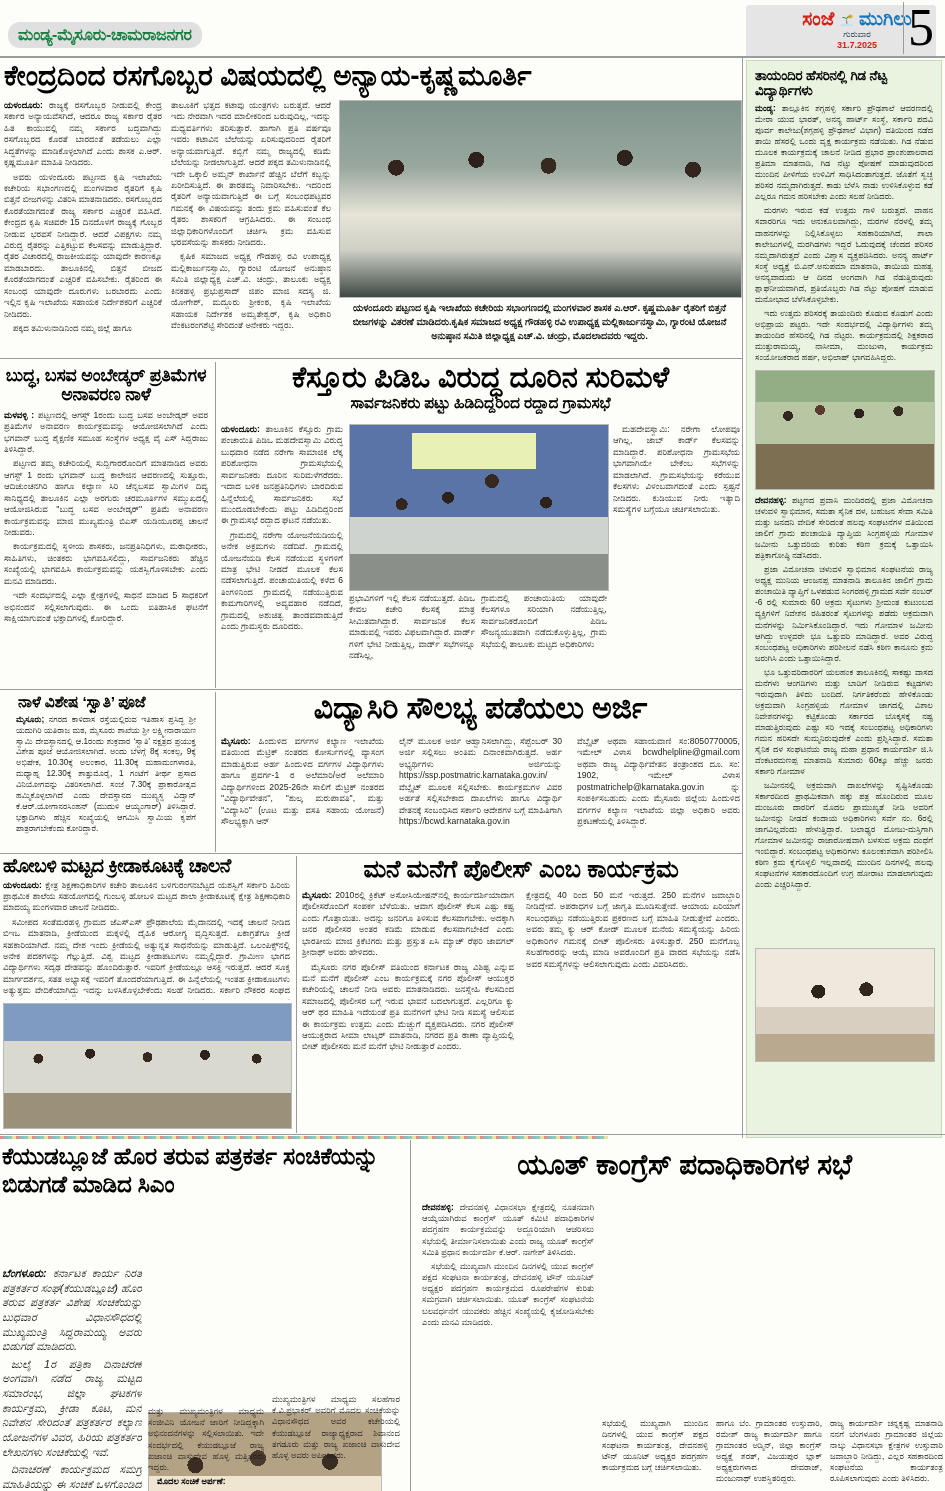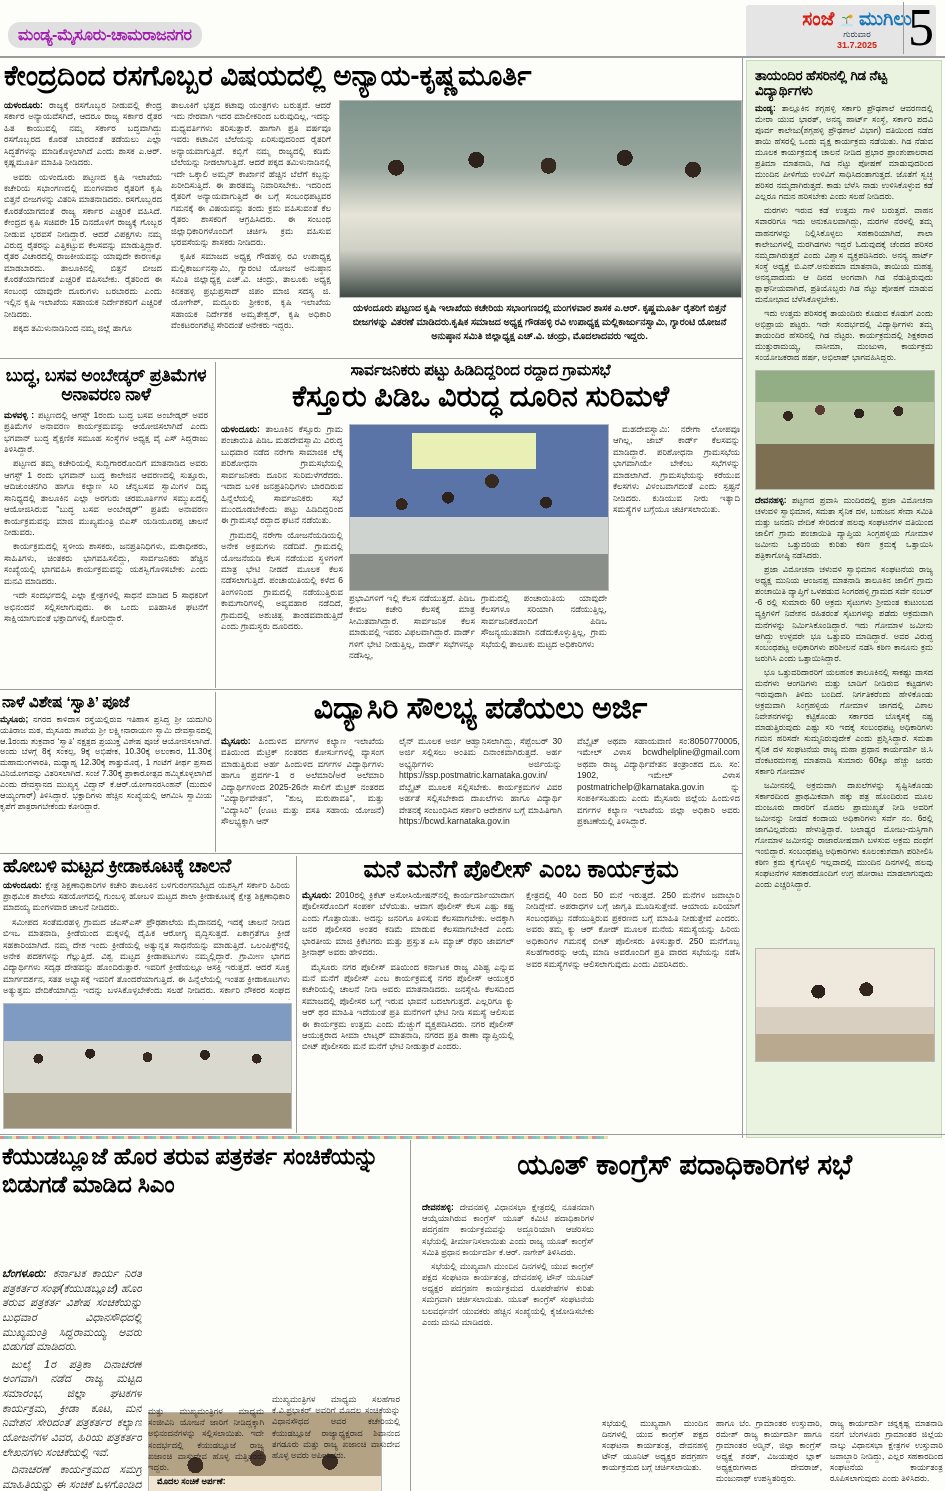--- a/index.html
+++ b/index.html
@@ -55,21 +55,21 @@
      linear-gradient(180deg,#b3a284 0 36%,#efe5d0 36% 70%,#51694f 70% 100%);}
   .rail{background:#e9f3e0;border:1px solid #c6d9bd;}
   .rail .body-txt{font-size:8.3px;}
   .masthead{background:#e5e5e5;border-radius:3px;text-align:center;padding-top:4px;padding-left:32px;}
   .mh-row1{font-size:19px;font-weight:bold;line-height:1;}
   .mh-sanje{color:#d42015;}
   .mh-mugilu{color:#1576bb;}
   .mh-day{font-size:8.5px;color:#123;line-height:1.5;}
   .mh-date{font-size:9px;color:#d42015;font-weight:bold;line-height:1.1;}
   .pageno{font-family:"Liberation Serif",serif;font-size:52px;color:#000;line-height:1;}
-  .region{background:#e0e0e0;font-size:16px;font-weight:bold;color:#a21caf;padding:4px 10px;letter-spacing:-0.3px;border-radius:12px;}
+  .region{background:#e0e0e0;font-size:16px;font-weight:bold;color:#15803d;padding:4px 10px;letter-spacing:-0.3px;border-radius:12px;}
 </style>
 </head>
 <body>
 
 <div class="page">
 
   <div class="abs region" style="left:8px;top:22px;">ಮಂಡ್ಯ-ಮೈಸೂರು-ಚಾಮರಾಜನಗರ</div>
 
   <div class="abs masthead" style="left:746px;top:5px;width:158px;height:48px;">
     <div class="mh-row1">
@@ -130,41 +130,41 @@
     <div class="body-txt" style="height:260px;">
       <p class="first"><span class="dl">ಮಳವಳ್ಳಿ :</span> <span>ಪಟ್ಟಣದಲ್ಲಿ ಆಗಸ್ಟ್ 1ರಂದು ಬುದ್ಧ ಬಸವ ಅಂಬೇಡ್ಕರ್ ಅವರ ಪ್ರತಿಮೆಗಳ ಅನಾವರಣ ಕಾರ್ಯಕ್ರಮವನ್ನು ಆಯೋಜಿಸಲಾಗಿದೆ ಎಂದು ಭಗವಾನ್ ಬುದ್ಧ ಶೈಕ್ಷಣಿಕ ಸಮೂಹ ಸಂಸ್ಥೆಗಳ ಅಧ್ಯಕ್ಷ ವೈ ಎಸ್ ಸಿದ್ದರಾಜು ತಿಳಿಸಿದ್ದಾರೆ.</span></p>
       <p>ಪಟ್ಟಣದ ತಮ್ಮ ಕಚೇರಿಯಲ್ಲಿ ಸುದ್ದಿಗಾರರೊಂದಿಗೆ ಮಾತನಾಡಿದ ಅವರು ಆಗಸ್ಟ್ 1 ರಂದು ಭಗವಾನ್ ಬುದ್ಧ ಕಾಲೇಜಿನ ಆವರಣದಲ್ಲಿ ಸುತ್ತೂರು, ಆದಿಚುಂಚನಗಿರಿ ಹಾಗೂ ಕಲ್ಯಾಣ ಸಿರಿ ಚೆನ್ನಬಸವ ಸ್ವಾಮಿಗಳ ದಿವ್ಯ ಸಾನಿಧ್ಯದಲ್ಲಿ ತಾಲೂಕಿನ ಎಲ್ಲಾ ಅರಗುರು ಚರಮೂರ್ತಿಗಳ ಸಮ್ಮುಖದಲ್ಲಿ ಆಯೋಜಿಸಿರುವ ''ಬುದ್ಧ ಬಸವ ಅಂಬೇಡ್ಕರ್'' ಪ್ರತಿಮೆ ಅನಾವರಣ ಕಾರ್ಯಕ್ರಮವನ್ನು ಮಾಜಿ ಮುಖ್ಯಮಂತ್ರಿ ಬಿಎಸ್ ಯಡಿಯೂರಪ್ಪ ಚಾಲನೆ ನೀಡುವರು.</p>
       <p>ಕಾರ್ಯಕ್ರಮದಲ್ಲಿ ಸ್ಥಳೀಯ ಶಾಸಕರು, ಜನಪ್ರತಿನಿಧಿಗಳು, ಮಠಾಧೀಶರು, ಸಾಹಿತಿಗಳು, ಚಿಂತಕರು ಭಾಗವಹಿಸಲಿದ್ದು, ಸಾರ್ವಜನಿಕರು ಹೆಚ್ಚಿನ ಸಂಖ್ಯೆಯಲ್ಲಿ ಭಾಗವಹಿಸಿ ಕಾರ್ಯಕ್ರಮವನ್ನು ಯಶಸ್ವಿಗೊಳಿಸಬೇಕು ಎಂದು ಮನವಿ ಮಾಡಿದರು.</p>
       <p>ಇದೇ ಸಂದರ್ಭದಲ್ಲಿ ಎಲ್ಲಾ ಕ್ಷೇತ್ರಗಳಲ್ಲಿ ಸಾಧನೆ ಮಾಡಿದ 5 ಸಾಧಕರಿಗೆ ಅಭಿನಂದನೆ ಸಲ್ಲಿಸಲಾಗುವುದು. ಈ ಒಂದು ಐತಿಹಾಸಿಕ ಘಟನೆಗೆ ಸಾಕ್ಷಿಯಾಗುವಂತೆ ಭಕ್ತಾದಿಗಳಲ್ಲಿ ಕೋರಿದ್ದಾರೆ.</p>
     </div>
   </div>
   <div class="rule" style="left:215px;top:362px;width:1px;height:326px;"></div>
 
   <div class="abs" style="left:221px;top:360px;width:519px;height:328px;">
+    <div class="hl center" style="font-size:29px;margin-top:2px;">ಕೆಸ್ತೂರು ಪಿಡಿಒ ವಿರುದ್ಧ ದೂರಿನ ಸುರಿಮಳೆ</div>
     <div class="hl center" style="font-size:15.5px;margin-top:2px;">ಸಾರ್ವಜನಿಕರು ಪಟ್ಟು ಹಿಡಿದಿದ್ದರಿಂದ ರದ್ದಾದ ಗ್ರಾಮಸಭೆ</div>
-    <div class="hl center" style="font-size:29px;margin-top:2px;">ಕೆಸ್ತೂರು ಪಿಡಿಒ ವಿರುದ್ಧ ದೂರಿನ ಸುರಿಮಳೆ</div>
     <div style="position:absolute;left:0;top:64px;width:122px;height:262px;" class="body-txt">
       <p class="first"><span class="dl">ಯಳಂದೂರು:</span> <span>ತಾಲೂಕಿನ ಕೆಸ್ತೂರು ಗ್ರಾಮ ಪಂಚಾಯಿತಿ ಪಿಡಿಒ ಮಹದೇವಸ್ವಾಮಿ ವಿರುದ್ಧ ಬುಧವಾರ ನಡೆದ ನರೇಗಾ ಸಾಮಾಜಿಕ ಲೆಕ್ಕ ಪರಿಶೋಧನಾ ಗ್ರಾಮಸಭೆಯಲ್ಲಿ ಸಾರ್ವಜನಿಕರು ದೂರಿನ ಸುರಿಮಳೆಗರೆದರು. ಇದಾದ ಬಳಿಕ ಜನಪ್ರತಿನಿಧಿಗಳು ಬಾರದಿರುವ ಹಿನ್ನೆಲೆಯಲ್ಲಿ ಸಾರ್ವಜನಿಕರು ಸಭೆ ಮುಂದೂಡಬೇಕೆಂದು ಪಟ್ಟು ಹಿಡಿದಿದ್ದರಿಂದ ಈ ಗ್ರಾಮಸಭೆ ರದ್ದಾದ ಘಟನೆ ನಡೆಯಿತು.</span></p>
       <p>ಗ್ರಾಮದಲ್ಲಿ ನರೇಗಾ ಯೋಜನೆಯಡಿಯಲ್ಲಿ ಅನೇಕ ಅಕ್ರಮಗಳು ನಡೆದಿವೆ. ಗ್ರಾಮದಲ್ಲಿ ಯೋಜನೆಯಡಿ ಕೆಲಸ ನಡೆಯುವ ಸ್ಥಳಗಳಿಗೆ ಮಾತ್ರ ಭೇಟಿ ನೀಡದೆ ಮೂಲಕ ಕೆಲಸ ನಡೆಸಲಾಗುತ್ತಿದೆ. ಪಂಚಾಯಿತಿಯಲ್ಲಿ ಕಳೆದ 6 ತಿಂಗಳಿನಿಂದ ಗ್ರಾಮದಲ್ಲಿ ನಡೆಯುತ್ತಿರುವ ಕಾಮಗಾರಿಗಳಲ್ಲಿ ಅವ್ಯವಹಾರ ನಡೆದಿದೆ, ಗ್ರಾಮದಲ್ಲಿ ಅಶುಚಿತ್ವ ತಾಂಡವವಾಡುತ್ತಿದೆ ಎಂದು ಗ್ರಾಮಸ್ಥರು ದೂರಿದರು.</p>
     </div>
     <div class="ph ph-kesturu" style="position:absolute;left:128px;top:64px;width:258px;height:165px;"></div>
     <div style="position:absolute;left:128px;top:233px;width:126px;height:93px;" class="body-txt">
       <p class="first">ಪ್ರಭಾವಿಗಳಿಗೆ ಇಲ್ಲಿ ಕೆಲಸ ನಡೆಯುತ್ತದೆ. ಪಿಡಿಒ ಕೇವಲ ಕಚೇರಿ ಕೆಲಸಕ್ಕೆ ಮಾತ್ರ ಸೀಮಿತವಾಗಿದ್ದಾರೆ. ಸಾರ್ವಜನಿಕ ಕೆಲಸ ಮಾಡುವಲ್ಲಿ ಇವರು ವಿಫಲವಾಗಿದ್ದಾರೆ. ವಾರ್ಡ್ ಗಳಿಗೆ ಭೇಟಿ ನೀಡುತ್ತಿಲ್ಲ, ವಾರ್ಡ್ ಸಭೆಗಳನ್ನೂ ನಡೆಸಿಲ್ಲ,</p>
     </div>
     <div style="position:absolute;left:260px;top:233px;width:126px;height:93px;" class="body-txt">
       <p class="first">ಗ್ರಾಮದಲ್ಲಿ ಪಂಚಾಯಿತಿಯ ಯಾವುದೇ ಕೆಲಸಗಳೂ ಸರಿಯಾಗಿ ನಡೆಯುತ್ತಿಲ್ಲ, ಸಾರ್ವಜನಿಕರೊಂದಿಗೆ ಪಿಡಿಒ ಸೌಜನ್ಯಯುತವಾಗಿ ನಡೆದುಕೊಳ್ಳುತ್ತಿಲ್ಲ, ಗ್ರಾಮ ಸಭೆಯಲ್ಲಿ ತಾಲೂಕು ಮಟ್ಟದ ಅಧಿಕಾರಿಗಳು</p>
     </div>
     <div style="position:absolute;left:392px;top:64px;width:127px;height:262px;" class="body-txt">
       <p>ಮಹದೇವಸ್ವಾಮಿ: ನರೇಗಾ ಲೋಪವೂ ಆಗಿಲ್ಲ, ಜಾಬ್ ಕಾರ್ಡ್ ಕೆಲಸವನ್ನು ಮಾಡಿದ್ದಾರೆ. ಪರಿಶೋಧನಾ ಗ್ರಾಮಸಭೆಯ ಭಾಗವಾಗಿಯೇ ಬೇಕೆಂಬ ಸಭೆಗಳನ್ನು ಮಾಡಲಾಗಿದೆ. ಗ್ರಾಮಸಭೆಯನ್ನು ಕರೆಯುವ ಕೆಲಸಗಳು ವಿಳಂಬವಾಗದಂತೆ ಎಂದು ಸ್ಪಷ್ಟನೆ ನೀಡಿದರು. ಕುಡಿಯುವ ನೀರು ಇತ್ಯಾದಿ ಸಮಸ್ಯೆಗಳ ಬಗ್ಗೆಯೂ ಚರ್ಚಿಸಲಾಯಿತು.</p>
     </div>
   </div>
 
   <div class="rule" style="left:0;top:689px;width:742px;height:1px;"></div>
 
-  <div class="abs" style="left:0;top:692px;width:212px;height:160px;padding:0 0;box-sizing:border-box;">
+  <div class="abs" style="left:0;top:692px;width:212px;height:160px;padding:0 16px;box-sizing:border-box;">
     <div class="hl" style="font-size:15.5px;margin:2px 0 4px 2px;">ನಾಳೆ ವಿಶೇಷ ‘ಸ್ವಾತಿ’ ಪೂಜೆ</div>
     <div class="body-txt" style="height:128px;font-size:8.2px;">
       <p class="first"><span class="dl">ಮೈಸೂರು;</span> <span>ನಗರದ ಕಾಳಿದಾಸ ರಸ್ತೆಯಲ್ಲಿರುವ ಇತಿಹಾಸ ಪ್ರಸಿದ್ಧ ಶ್ರೀ ಯದುಗಿರಿ ಯತಿರಾಜ ಮಠ, ಮೈಸೂರು ಶಾಖೆಯ ಶ್ರೀ ಲಕ್ಷ್ಮೀನಾರಾಯಣ ಸ್ವಾಮಿ ದೇವಸ್ಥಾನದಲ್ಲಿ ಆ.1ರಂದು ಶುಕ್ರವಾರ ‘ಸ್ವಾತಿ’ ನಕ್ಷತ್ರದ ಪ್ರಯುಕ್ತ ವಿಶೇಷ ಪೂಜೆ ಆಯೋಜಿಸಲಾಗಿದೆ. ಅಂದು ಬೆಳಗ್ಗೆ 8ಕ್ಕೆ ಸಂಕಲ್ಪ, 9ಕ್ಕೆ ಅಭಿಷೇಕ, 10.30ಕ್ಕೆ ಅಲಂಕಾರ, 11.30ಕ್ಕೆ ಮಹಾಮಂಗಳಾರತಿ, ಮಧ್ಯಾಹ್ನ 12.30ಕ್ಕೆ ಶಾತ್ತುಮೊರೈ, 1 ಗಂಟೆಗೆ ತೀರ್ಥ ಪ್ರಸಾದ ವಿನಿಯೋಗವನ್ನು ವಿತರಿಸಲಾಗಿದೆ. ಸಂಜೆ 7.30ಕ್ಕೆ ಪ್ರಾಕಾರೋತ್ಸವ ಹಮ್ಮಿಕೊಳ್ಳಲಾಗಿದೆ ಎಂದು ದೇವಸ್ಥಾನದ ಮುಖ್ಯಸ್ಥ ವಿದ್ವಾನ್ ಕೆ.ಆರ್.ಯೋಗಾನರಸಿಂಹನ್ (ಮುದುಳಿ ಆಯ್ಯಂಗಾರ್) ತಿಳಿಸಿದ್ದಾರೆ. ಭಕ್ತಾದಿಗಳು ಹೆಚ್ಚಿನ ಸಂಖ್ಯೆಯಲ್ಲಿ ಆಗಮಿಸಿ ಸ್ವಾಮಿಯ ಕೃಪೆಗೆ ಪಾತ್ರರಾಗಬೇಕೆಂದು ಕೋರಿದ್ದಾರೆ.</span></p>
     </div>
   </div>
   <div class="rule" style="left:215px;top:692px;width:1px;height:160px;"></div>
 
   <div class="abs" style="left:221px;top:692px;width:519px;height:160px;">
     <div class="hl center" style="font-size:30px;">ವಿದ್ಯಾಸಿರಿ ಸೌಲಭ್ಯ ಪಡೆಯಲು ಅರ್ಜಿ</div>
     <div style="position:absolute;left:0;top:44px;width:163px;height:112px;" class="body-txt">

